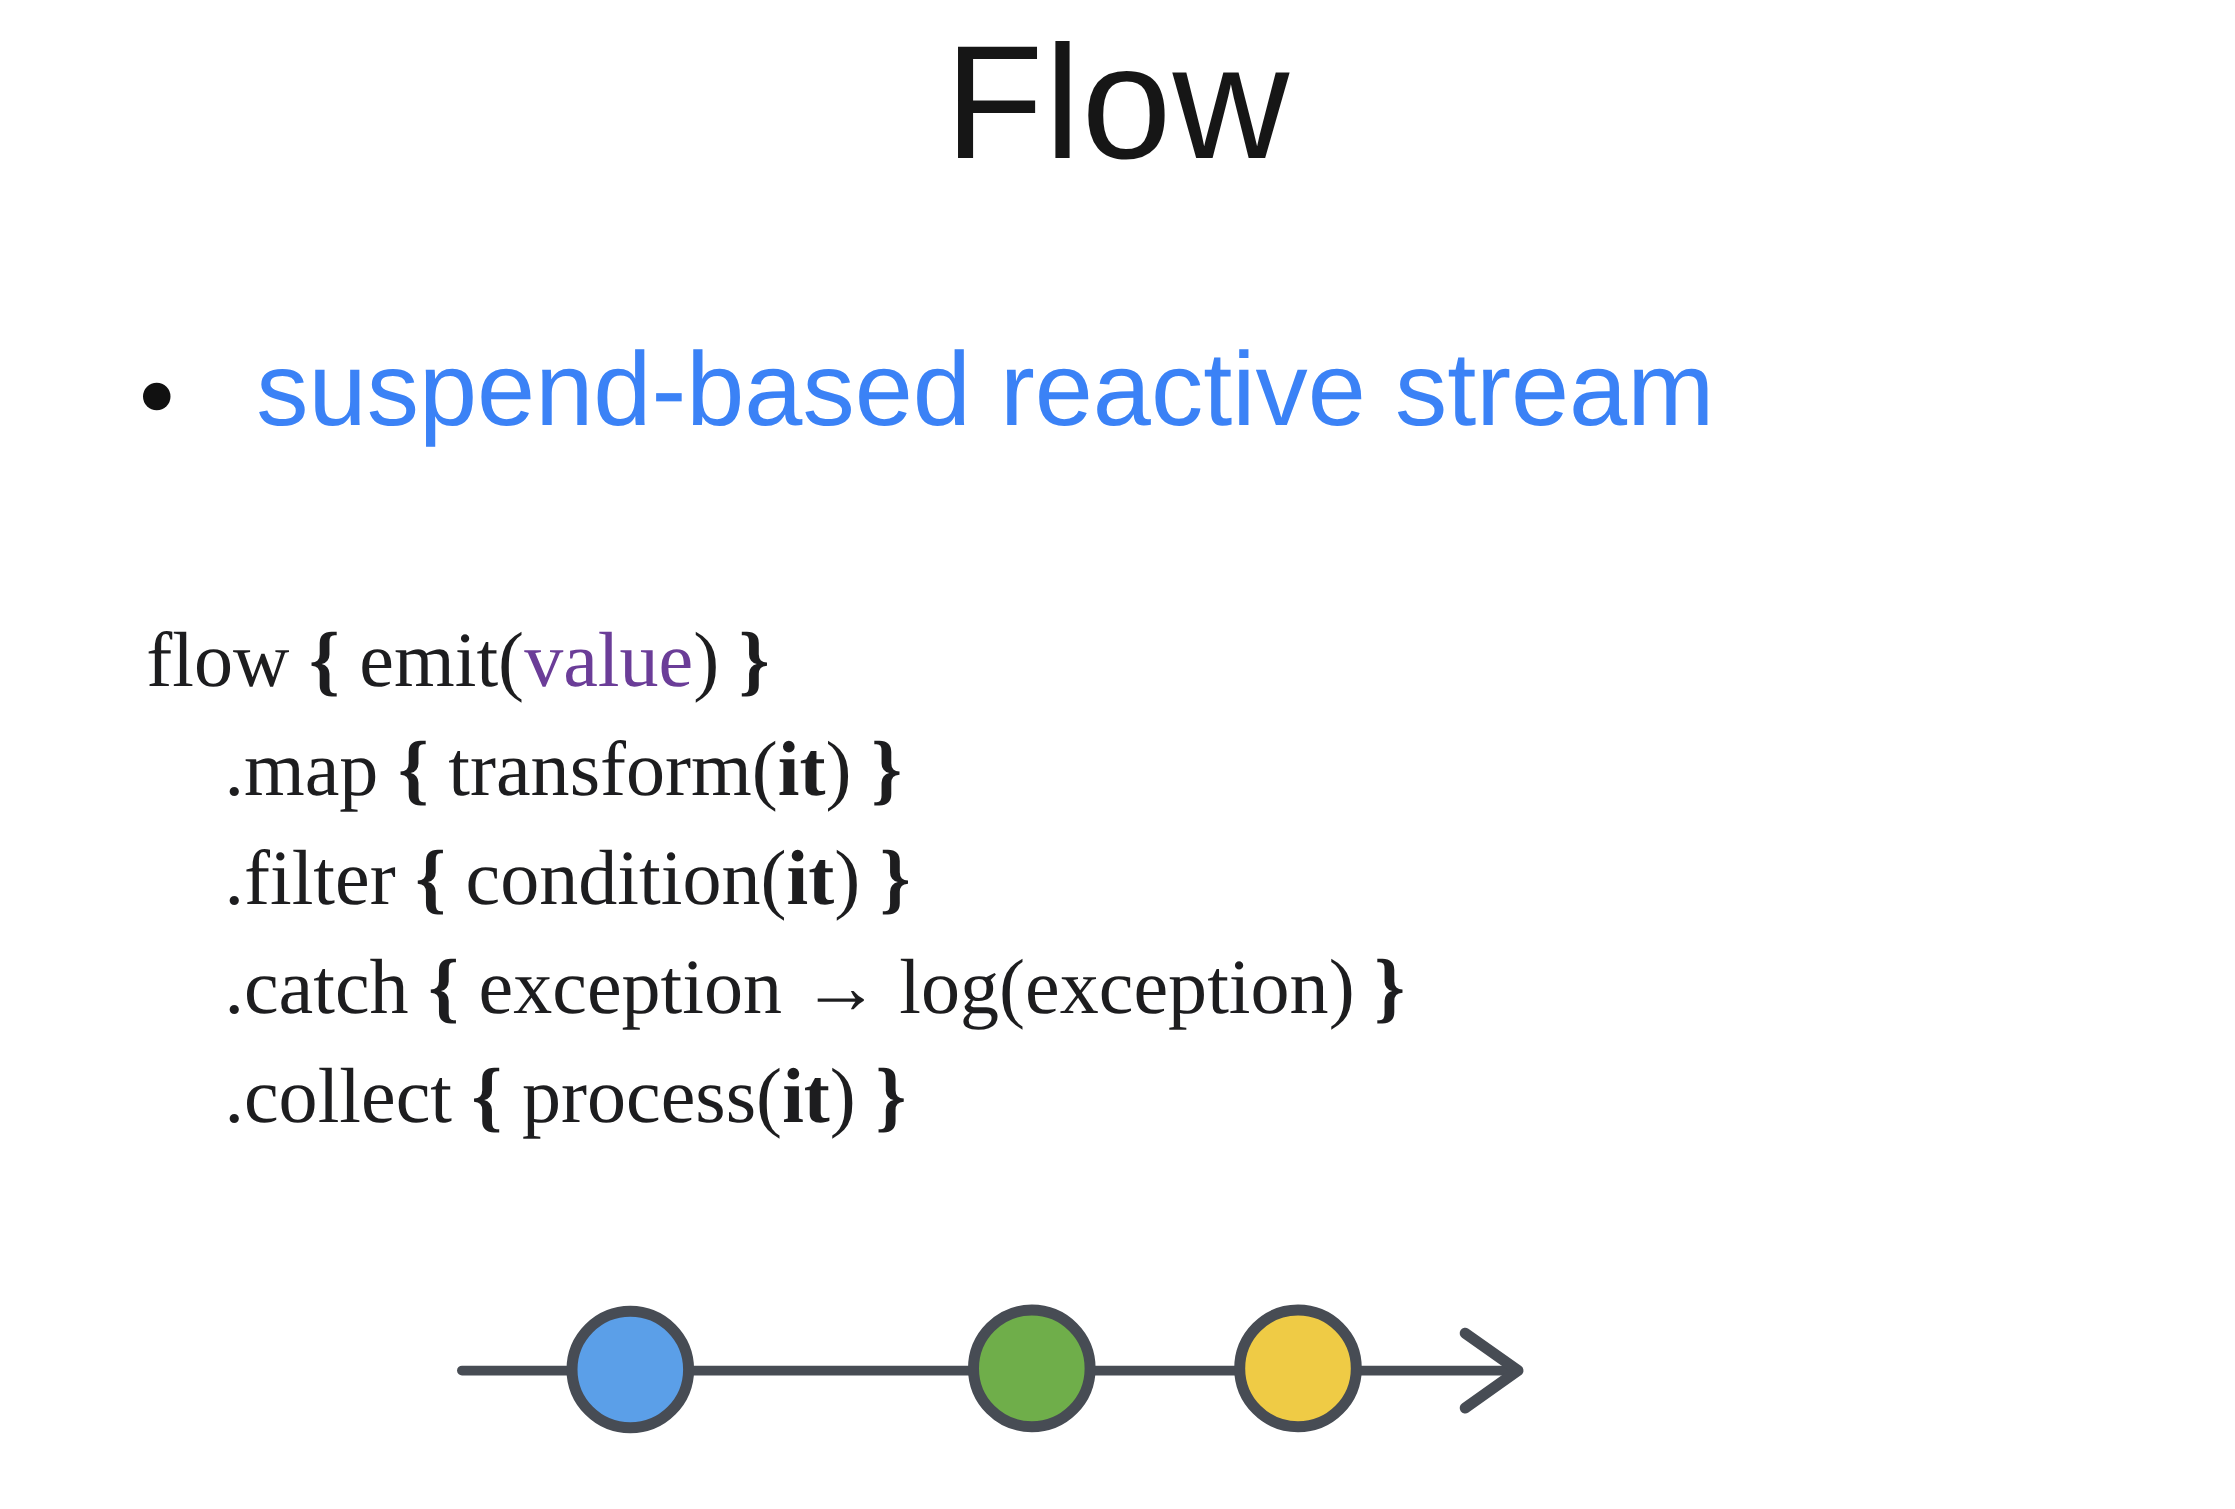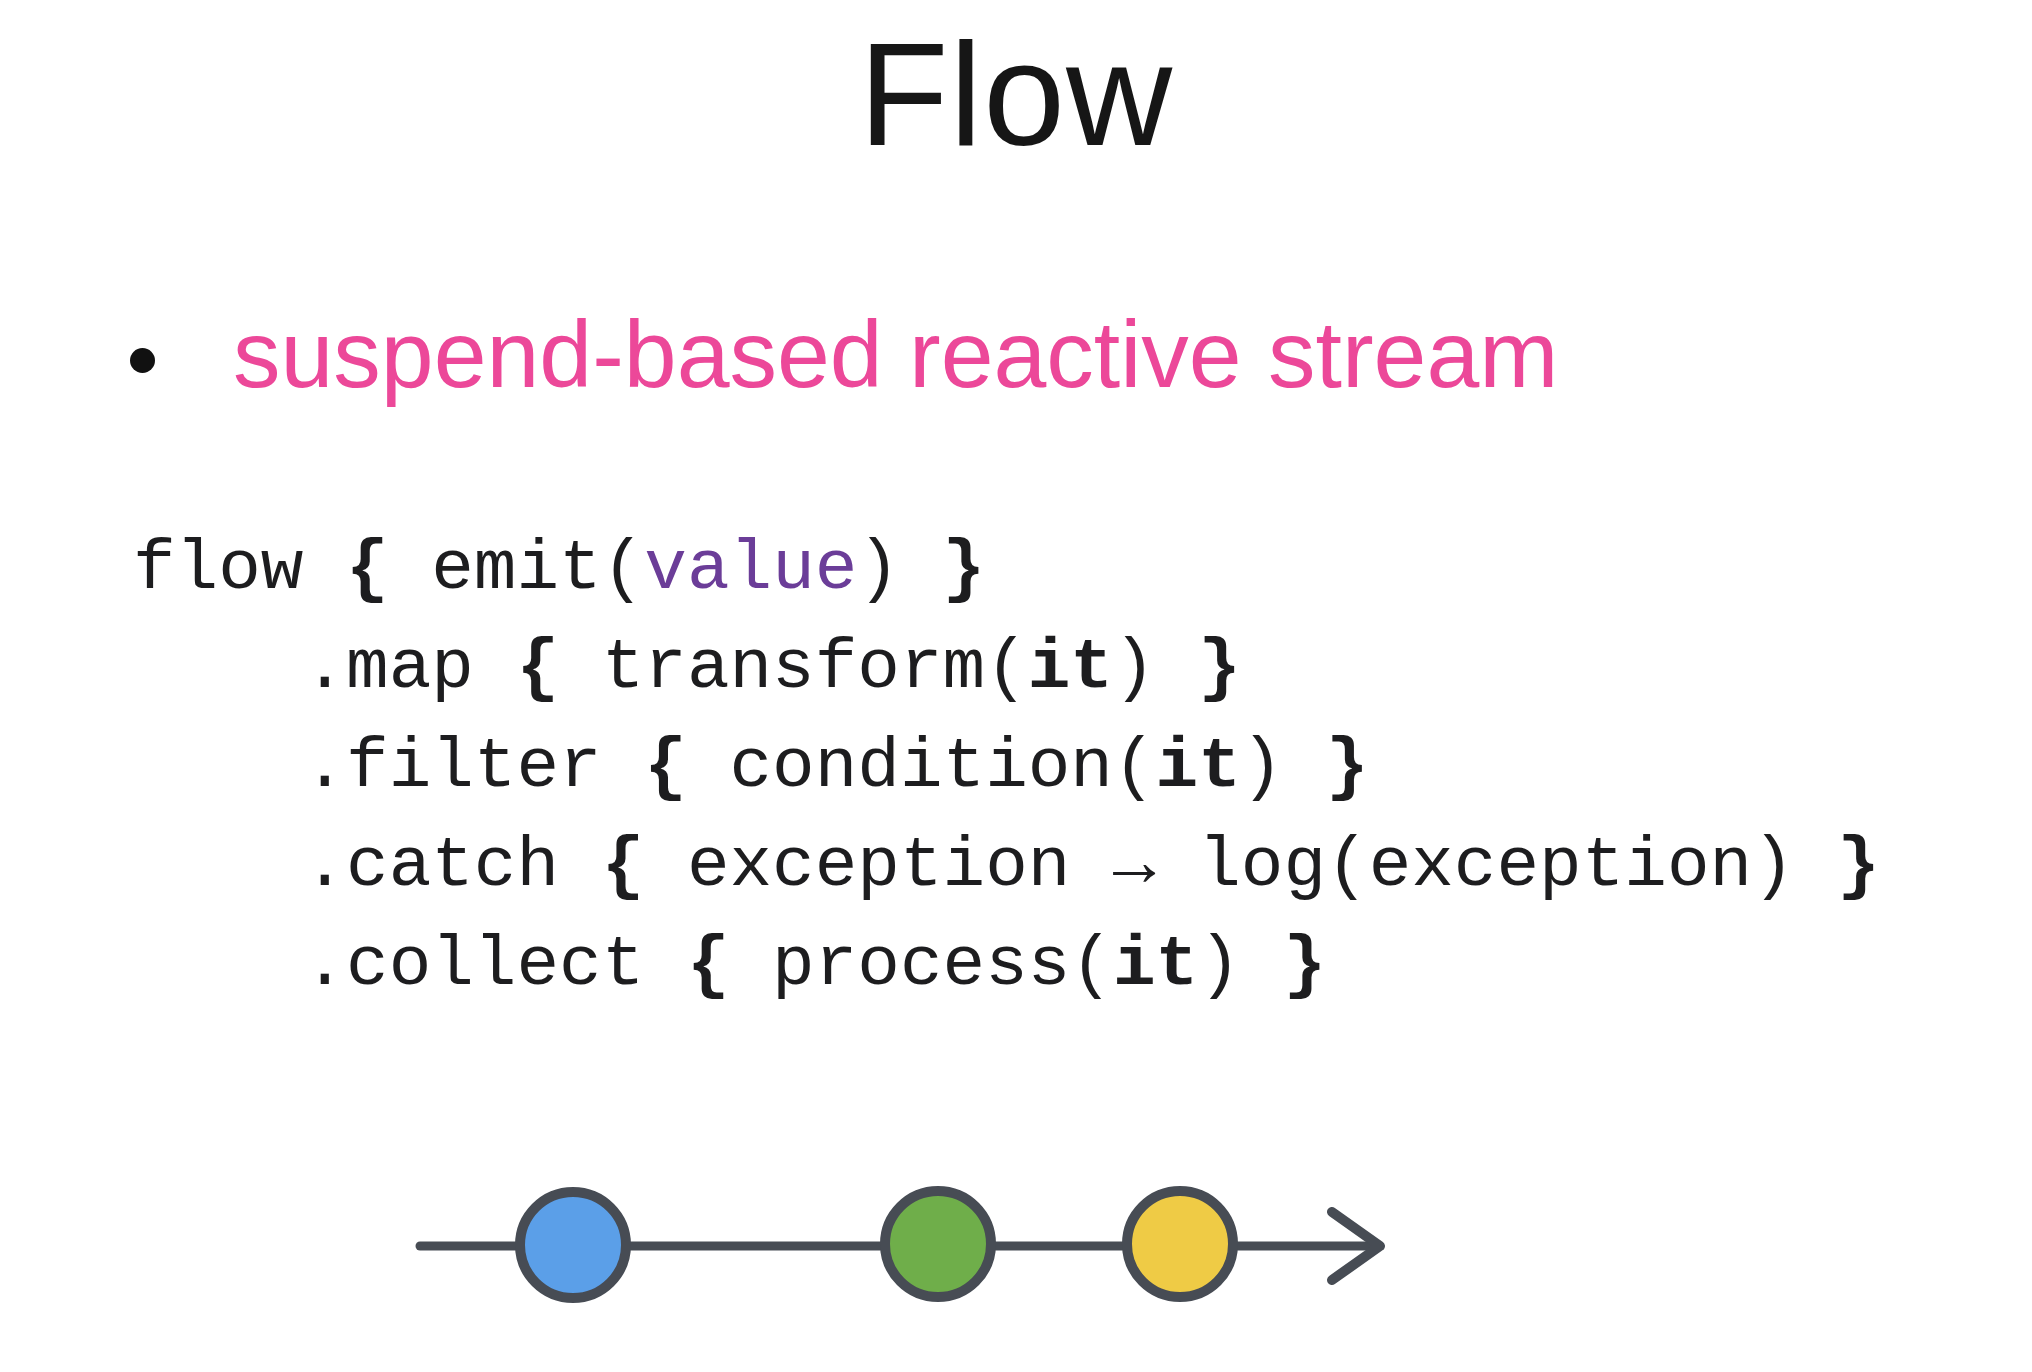--- a/index.html
+++ b/index.html
@@ -28,43 +28,43 @@
     letter-spacing: 1px;
     color: #161616;
     line-height: 1.1;
   }
   .bullet-row {
     position: absolute;
     top: 300px;
     left: 130px;
     display: flex;
     align-items: flex-start;
-    color: #ec4899;
+    color: #3b82f6;
   }
   .bullet-dot {
     width: 25px;
     height: 25px;
     border-radius: 50%;
     background: #111111;
     margin-top: 48px;
     margin-right: 78px;
     flex: 0 0 auto;
   }
   .bullet-text {
     font-size: 95px;
     font-weight: 400;
     line-height: 1.15;
     white-space: nowrap;
     letter-spacing: 0px;
   }
   .code-block {
     position: absolute;
-    top: 520px;
+    top: 552px;
     left: 133px;
-    font-family: Liberation Mono, monospace;
+    font-family: Liberation Serif, serif;
     font-size: 71px;
     line-height: 99px;
     white-space: pre;
   }
   .code-line { height: 99px; }
   .tok-plain { font-weight: 400; }
   .tok-bold  { font-weight: 700; }
   .tok-purple { font-weight: 400; }
   .marble-diagram {
     position: absolute;

